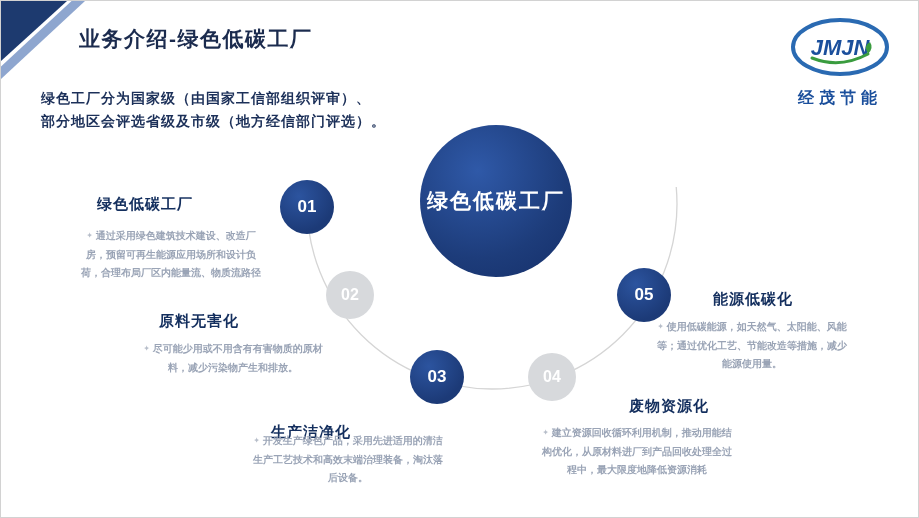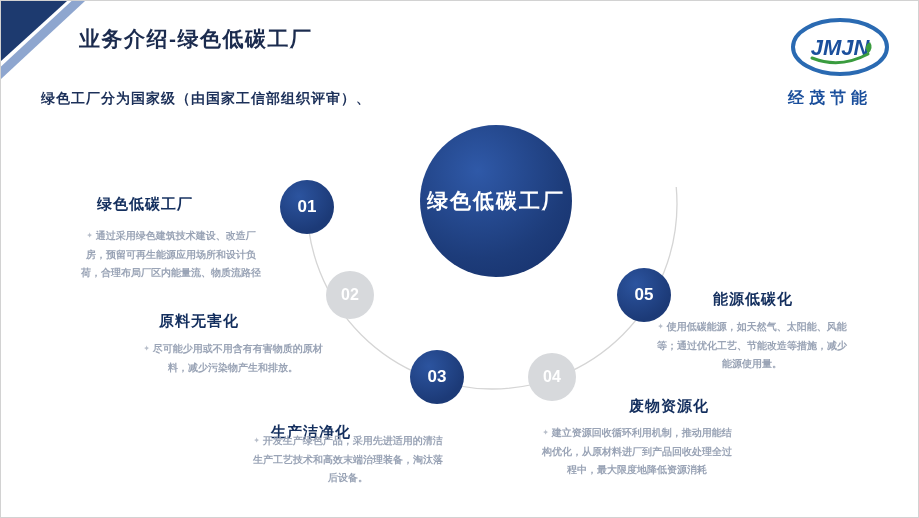--- a/index.html
+++ b/index.html
@@ -32,21 +32,21 @@
     color:#1b2b4e;
   }
 
   .subtitle {
     position:absolute; left:40px; top:86px;
     font-size:14px; font-weight:800; letter-spacing:1px;
     color:#1c3059; line-height:23px;
   }
 
   
-  .logo { position:absolute; top:16px; right:26px; width:104px; text-align:left; }
+  .logo { position:absolute; top:16px; right:26px; width:104px; text-align:center; }
   .logo-name {
     margin-top:5px; font-size:16px; font-weight:800;
     color:#1b4f9c; letter-spacing:5px; white-space:nowrap;
   }
 
   
   .arc-svg { position:absolute; left:0; top:0; z-index:1; }
 
   
   .center-circle {
@@ -111,20 +111,21 @@
       <ellipse cx="52" cy="30" rx="47" ry="27" fill="none" stroke="#2a6ab2" stroke-width="4"></ellipse>
       <text x="52" y="38" text-anchor="middle" font-size="22" font-weight="bold" font-style="italic" fill="#1b4f9c" font-family="Liberation Sans, sans-serif">JMJN</text>
       <path d="M 24 41 Q 52 52 80 37" fill="none" stroke="#3a9c3f" stroke-width="3" stroke-linecap="round"></path>
       <path d="M 80 37 q 6 -6 2 -12 q -7 3 -2 12" fill="#3a9c3f"></path>
     </svg>
     <div class="logo-name">经茂节能</div>
   </div>
 
   <div class="subtitle">
     <div>绿色工厂分为国家级（由国家工信部组织评审）、</div>
+    <div>部分地区会评选省级及市级（地方经信部门评选）。</div>
   </div>
 
   <svg class="arc-svg" width="919" height="518" viewBox="0 0 919 518">
     <defs>
       <clipPath id="arcClip">
           <rect x="0" y="186" width="919" height="332"></rect>
         </clipPath>
     </defs>
     <circle cx="491" cy="203" r="185" fill="none" stroke="#d5d5d5" stroke-width="1.3" clip-path="url(#arcClip)"></circle>
   </svg>

